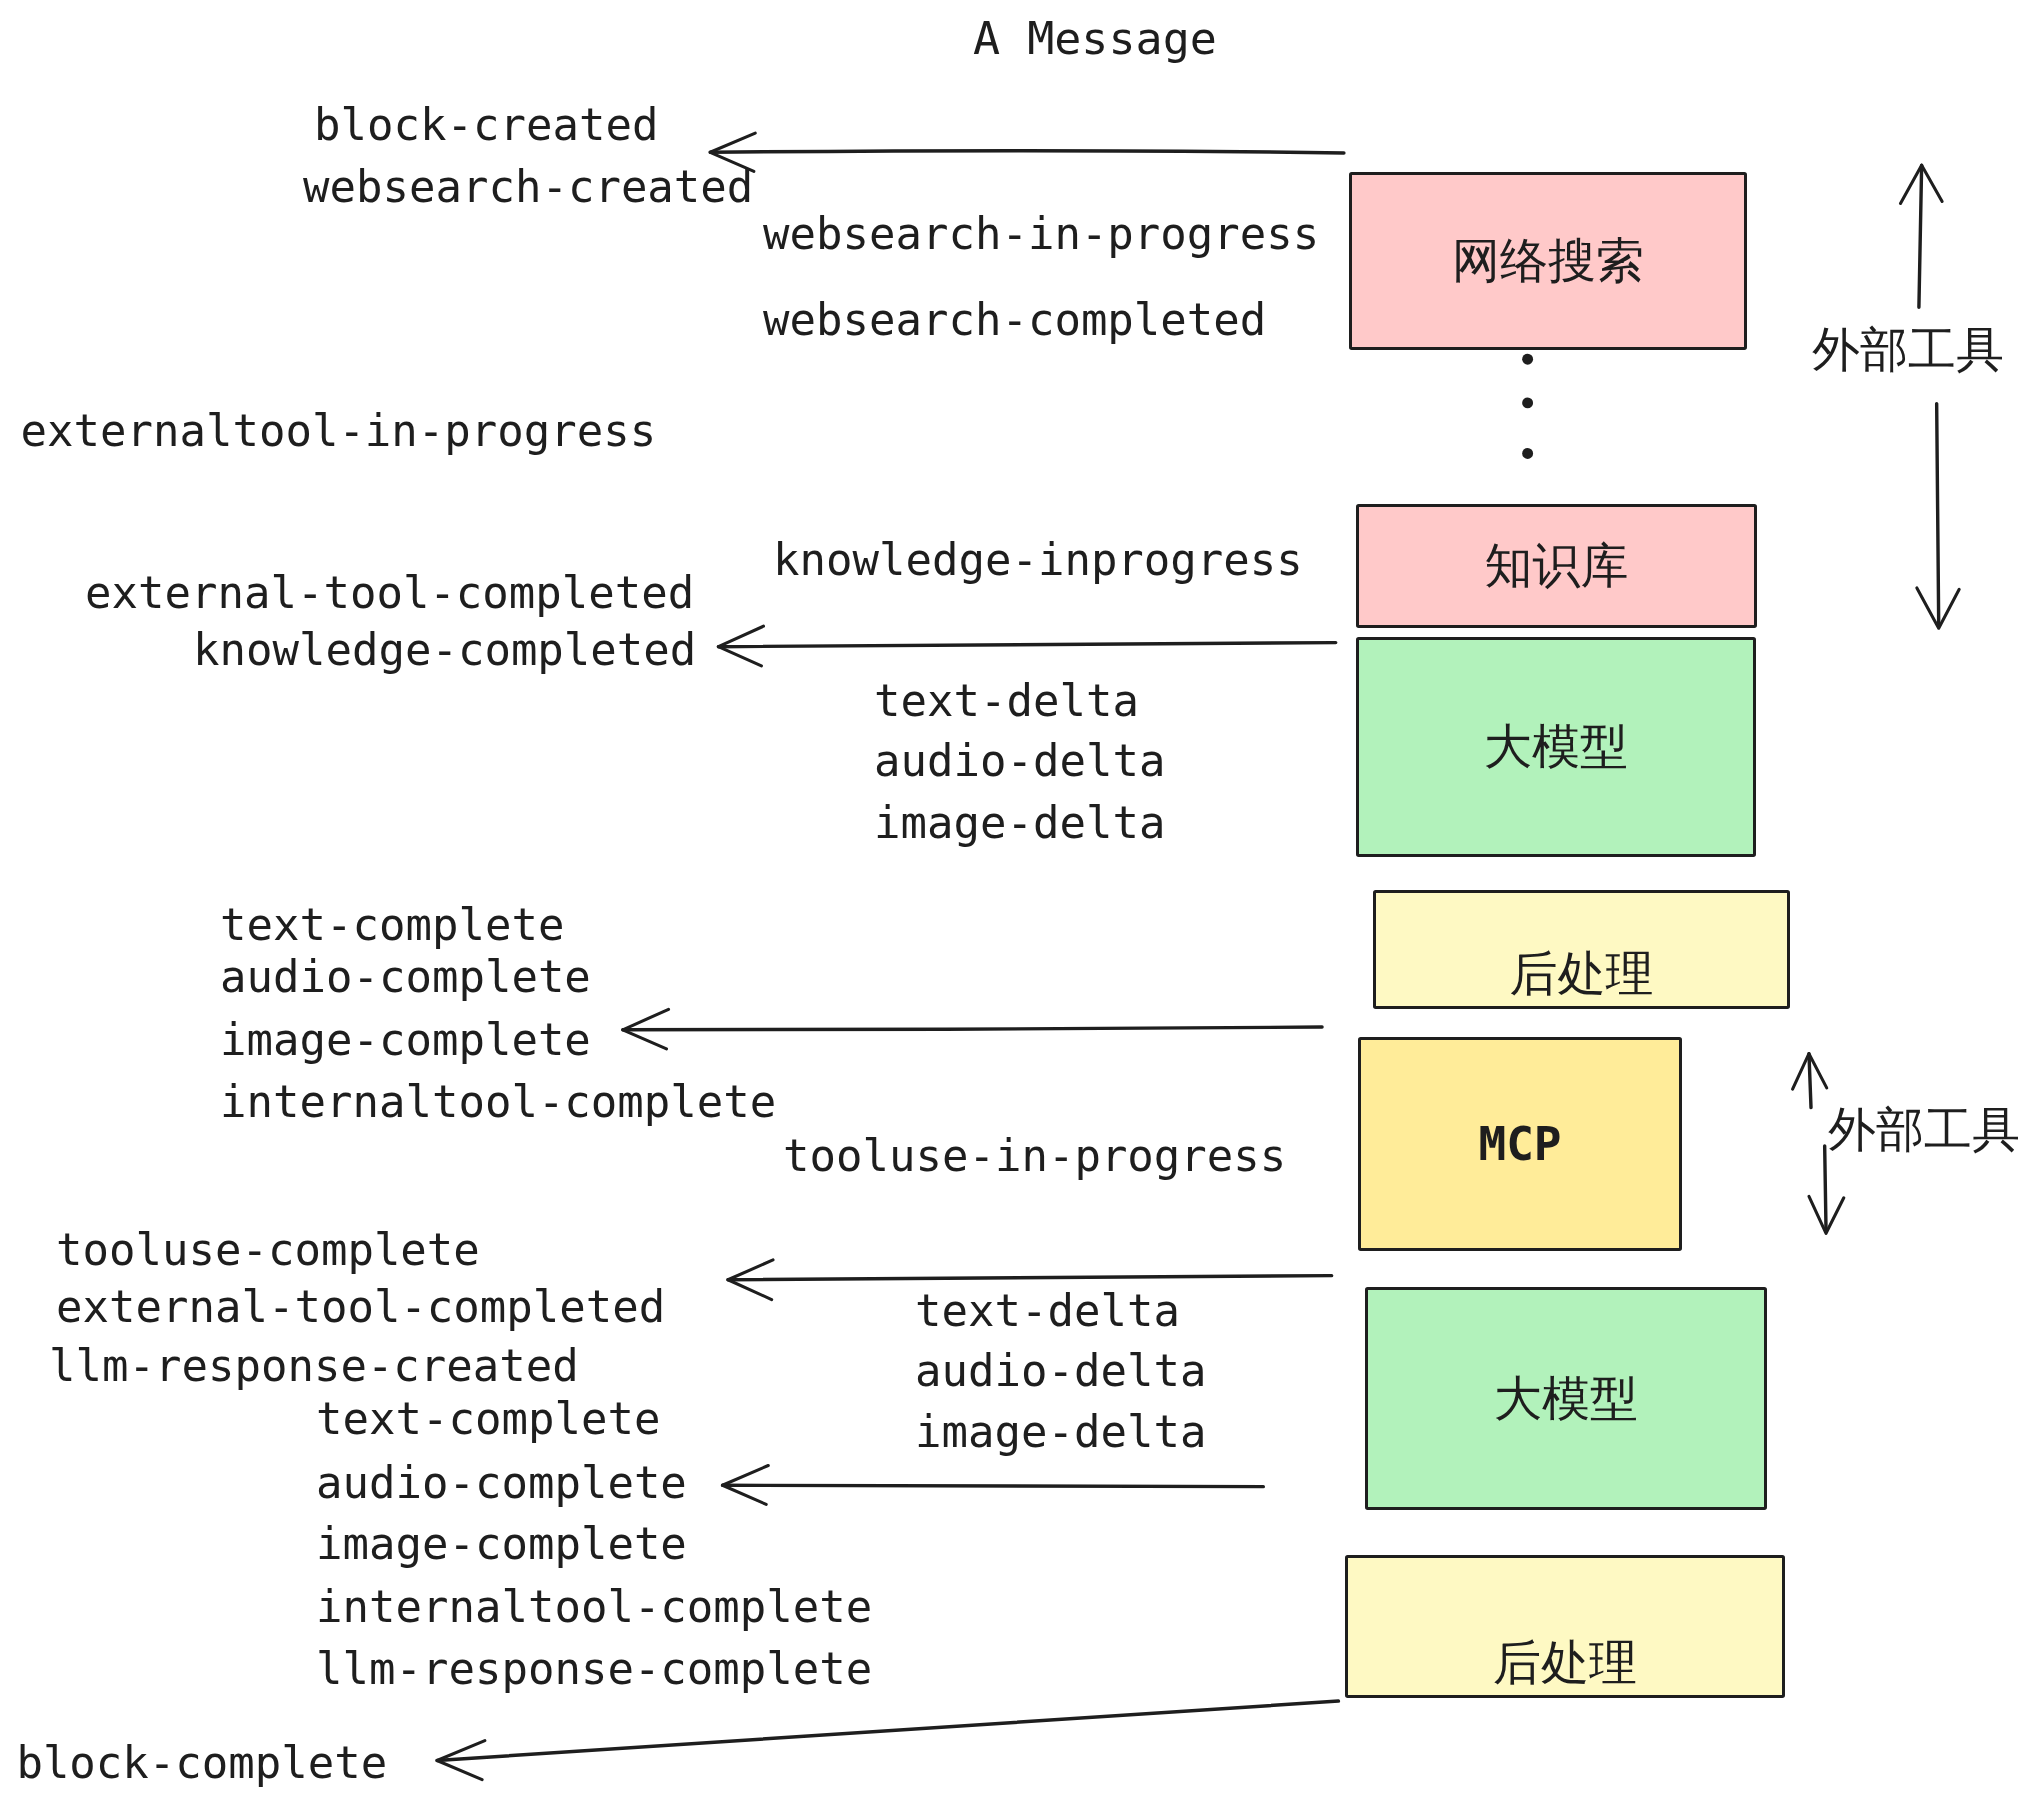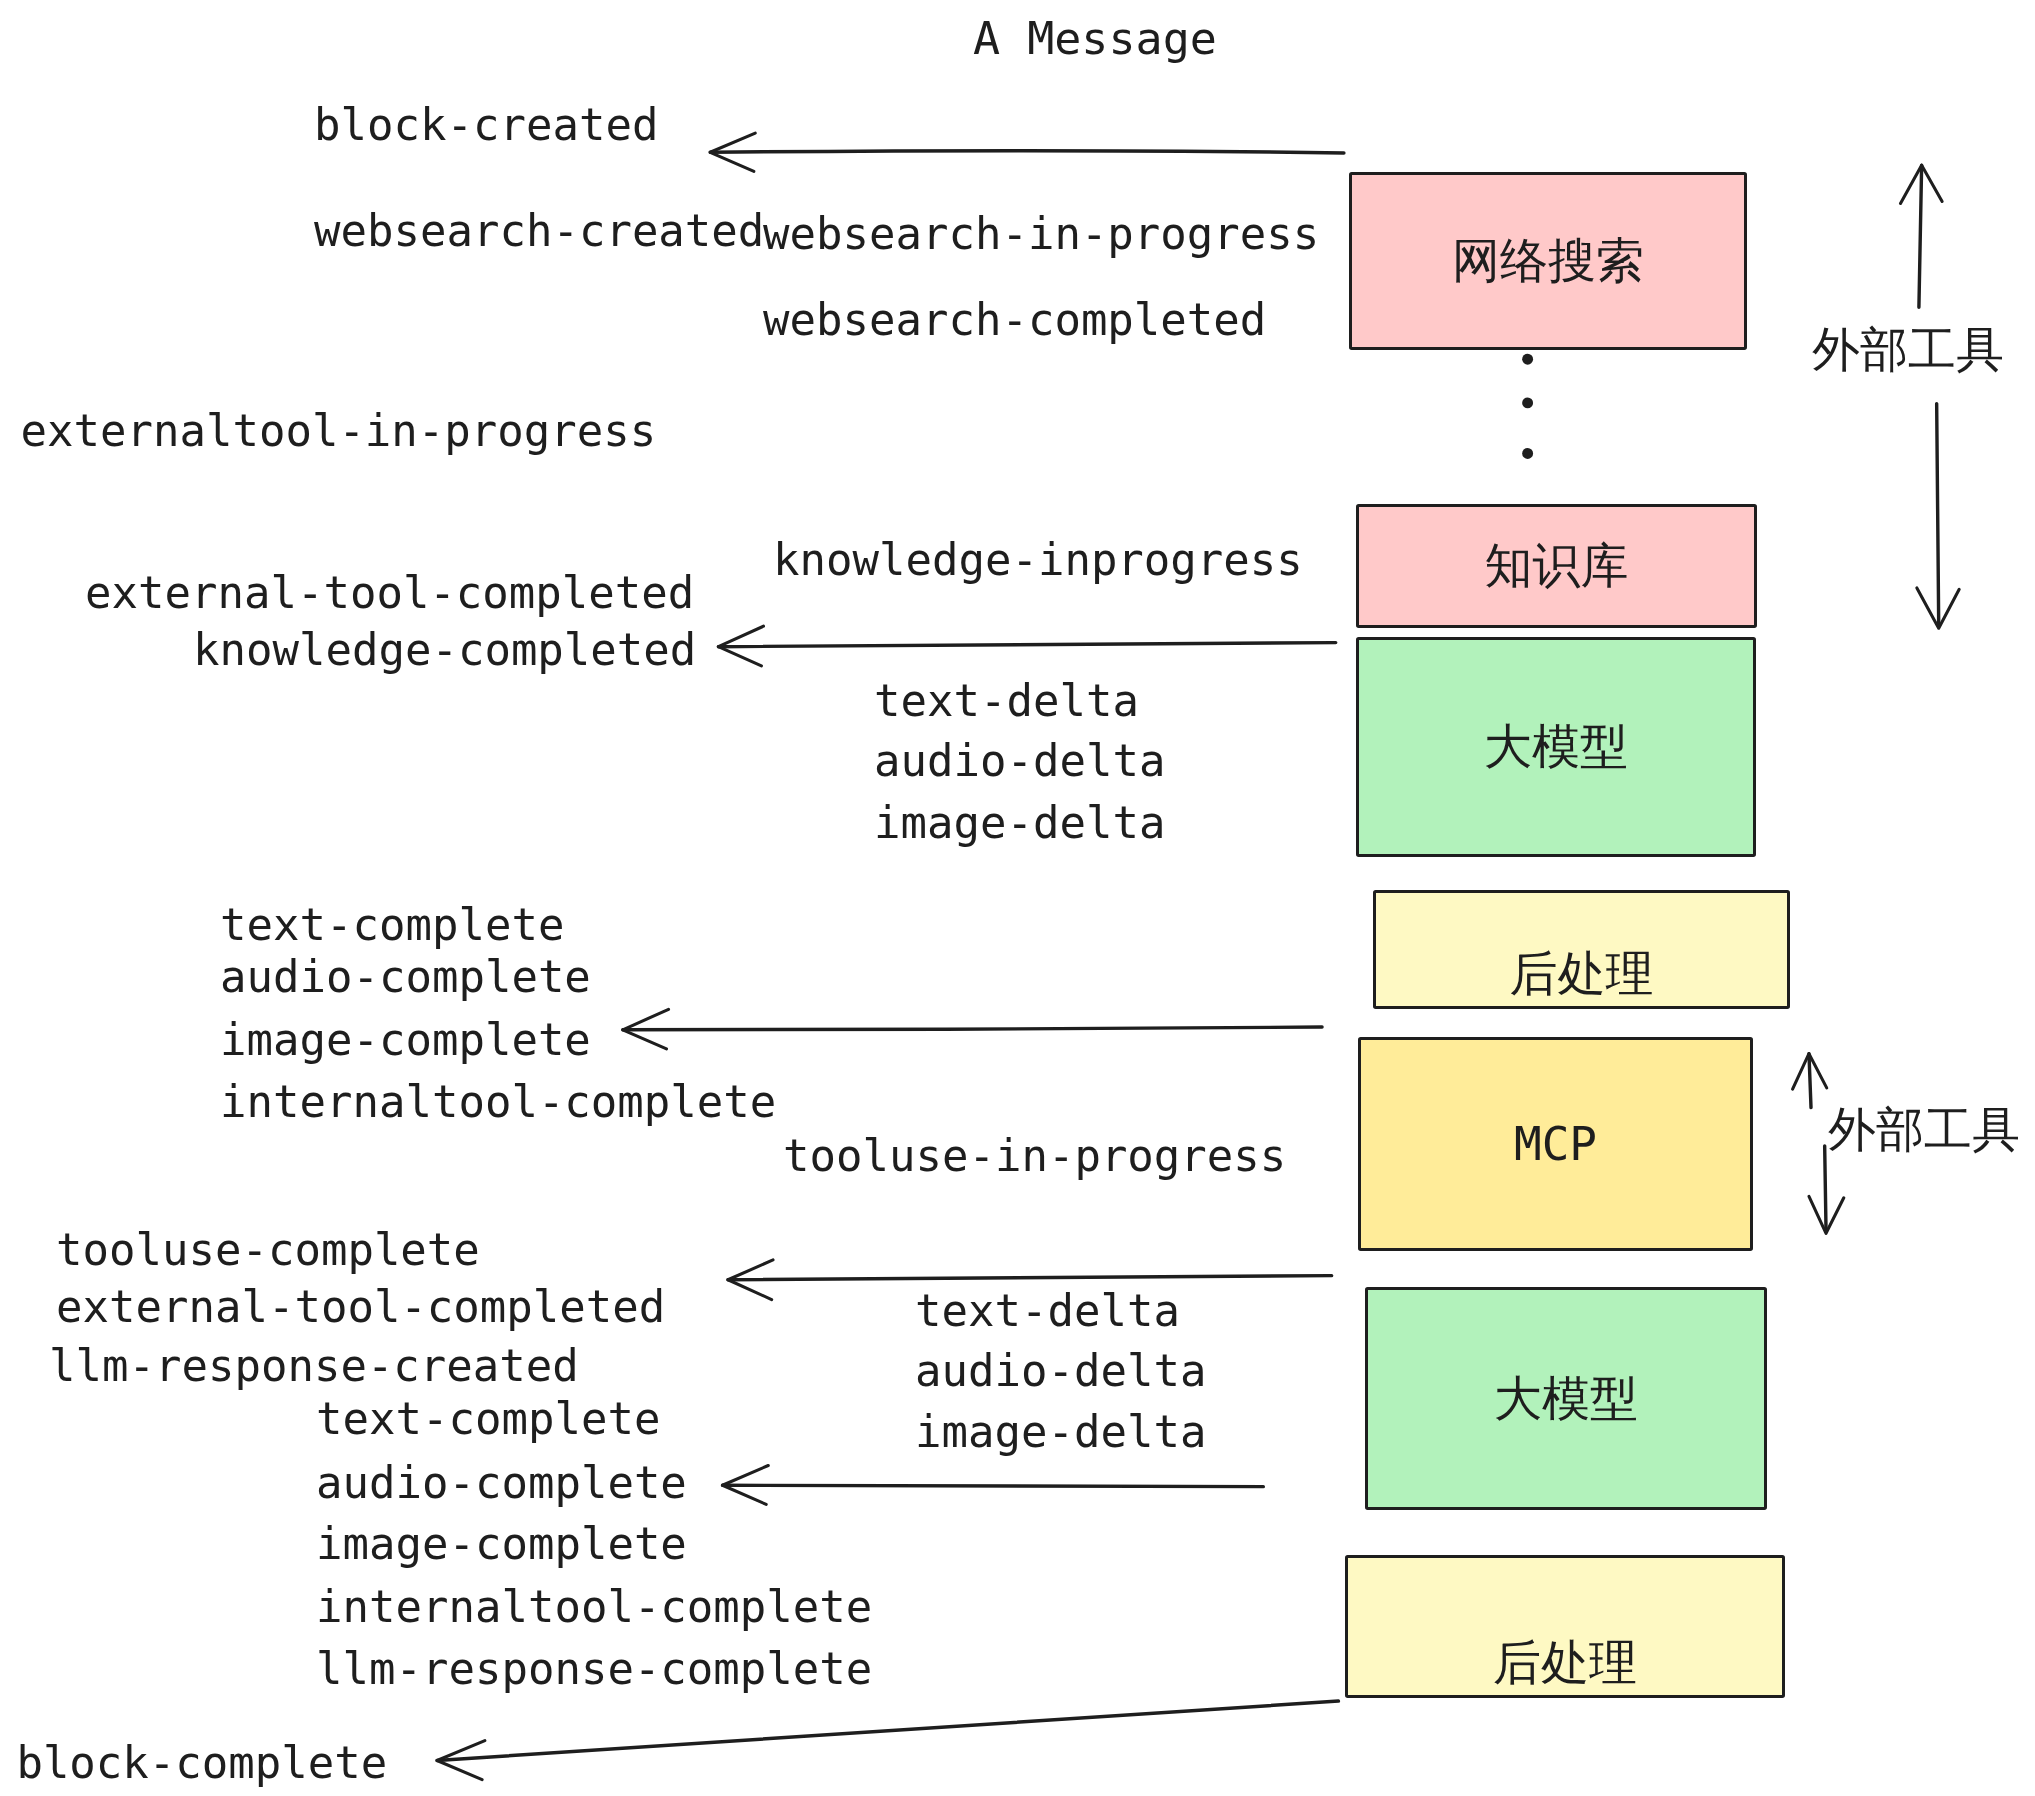--- a/index.html
+++ b/index.html
@@ -61,21 +61,21 @@
   svg.arrows circle{fill:#1e1e1e;}
 </style>
 </head>
 <body>
 
 <div id="canvas">
 
   <div class="title" style="left:973px;top:16.4px;">A Message</div>
 
   <div class="ev" style="left:314px;top:125px;">block-created</div>
-  <div class="ev" style="left:314px;top:187px;margin-top:44px;">websearch-created</div>
+  <div class="ev" style="left:303px;top:187px;">websearch-created</div>
   <div class="ev" style="left:763px;top:234px;">websearch-in-progress</div>
   <div class="ev" style="left:763px;top:320px;">websearch-completed</div>
   <div class="ev" style="left:20.5px;top:419px;margin-top:12px;">externaltool-in-progress</div>
 
   <div class="ev" style="left:773px;top:560px;">knowledge-inprogress</div>
   <div class="ev" style="left:85px;top:593px;">external-tool-completed</div>
   <div class="ev" style="left:193px;top:650px;">knowledge-completed</div>
 
   <div class="ev" style="left:874px;top:701px;">text-delta</div>
   <div class="ev" style="left:874px;top:761px;">audio-delta</div>
@@ -107,21 +107,21 @@
     </div>
   <div class="box pink" style="left:1356px;top:504px;width:401px;height:124px;">
       <span>知识库</span>
     </div>
   <div class="box green" style="left:1356px;top:637px;width:400px;height:220px;">
       <span>大模型</span>
     </div>
   <div class="box white" style="left:1373px;top:890px;width:417px;height:119px;">
       <span>后处理</span>
     </div>
-  <div class="box yellow" style="left:1358px;top:1037px;width:395px;height:214px;">
+  <div class="box yellow" style="left:1358px;top:1037px;width:324px;height:214px;font-weight:bold;">
       <span class="mono">MCP</span>
     </div>
   <div class="box green" style="left:1365px;top:1287px;width:402px;height:223px;">
       <span>大模型</span>
     </div>
   <div class="box white" style="left:1345px;top:1555px;width:440px;height:143px;">
       <span>后处理</span>
     </div>
 
   <div class="side-label" style="left:1812px;top:350px;">外部工具</div>

